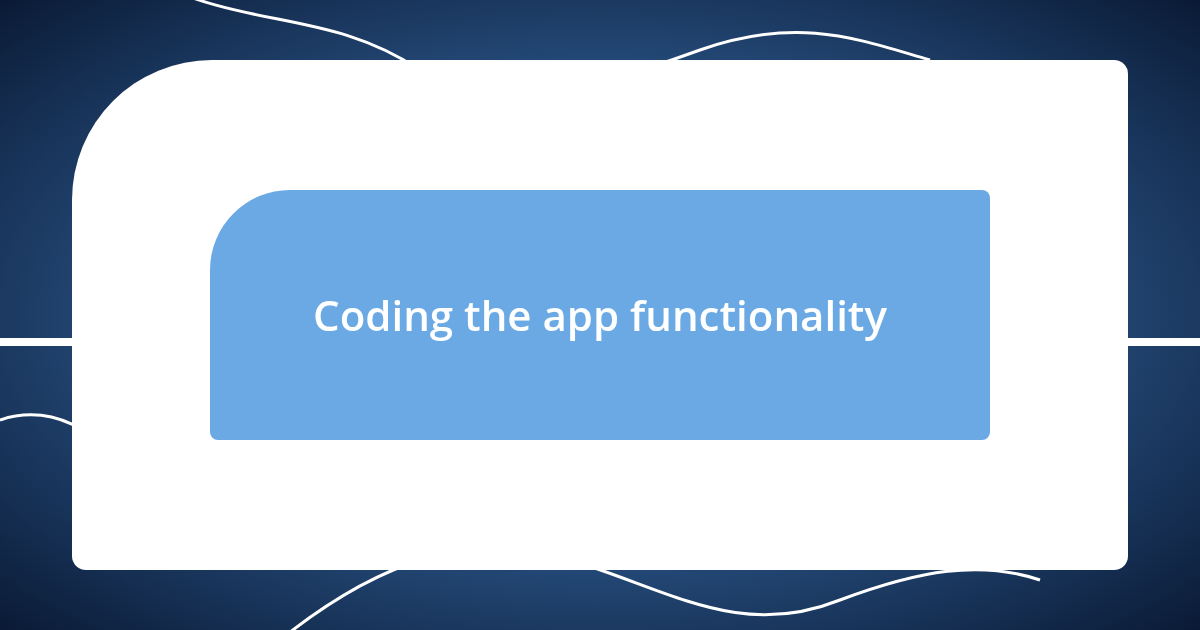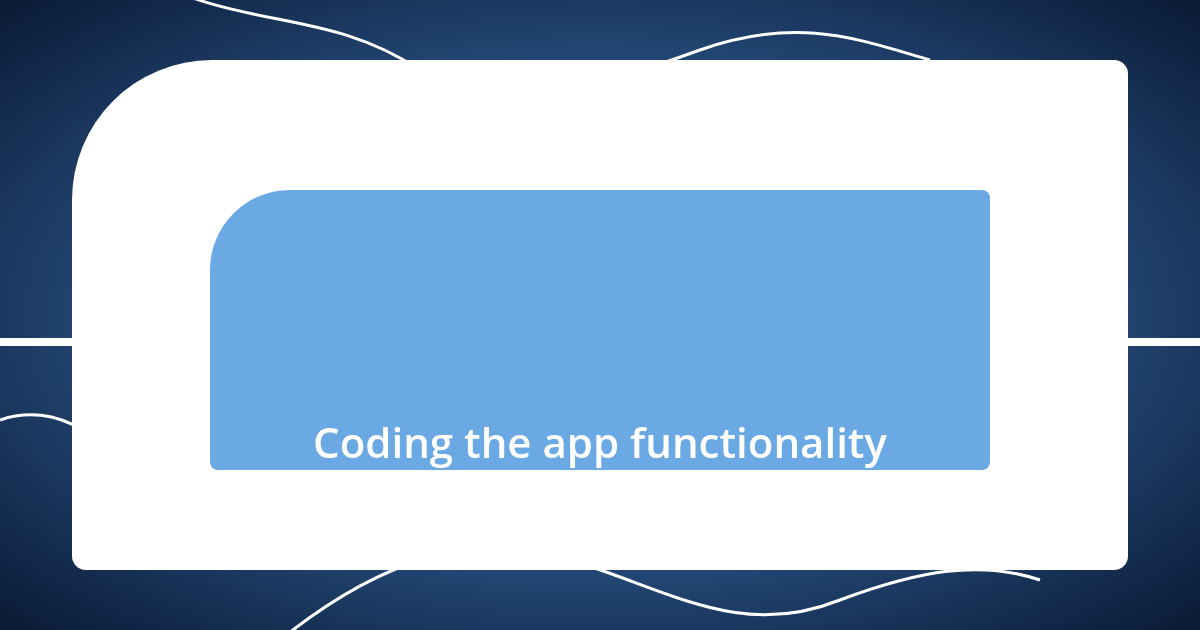--- a/index.html
+++ b/index.html
@@ -43,25 +43,25 @@
       width: 1056px;
       height: 510px;
       background: #ffffff;
       border-radius: 140px 14px 14px 14px;
     }
     .inner-card {
       position: absolute;
       left: 210px;
       top: 190px;
       width: 780px;
-      height: 280px;
+      height: 250px;
       background: #6aa9e4;
       border-radius: 80px 8px 8px 8px;
       display: flex;
-      align-items: flex-end;
+      align-items: center;
       justify-content: center;
     }
     .title {
       color: #ffffff;
       font-size: 42px;
       font-weight: 600;
       text-align: center;
       line-height: 1.3;
       padding: 0 60px;
     }

